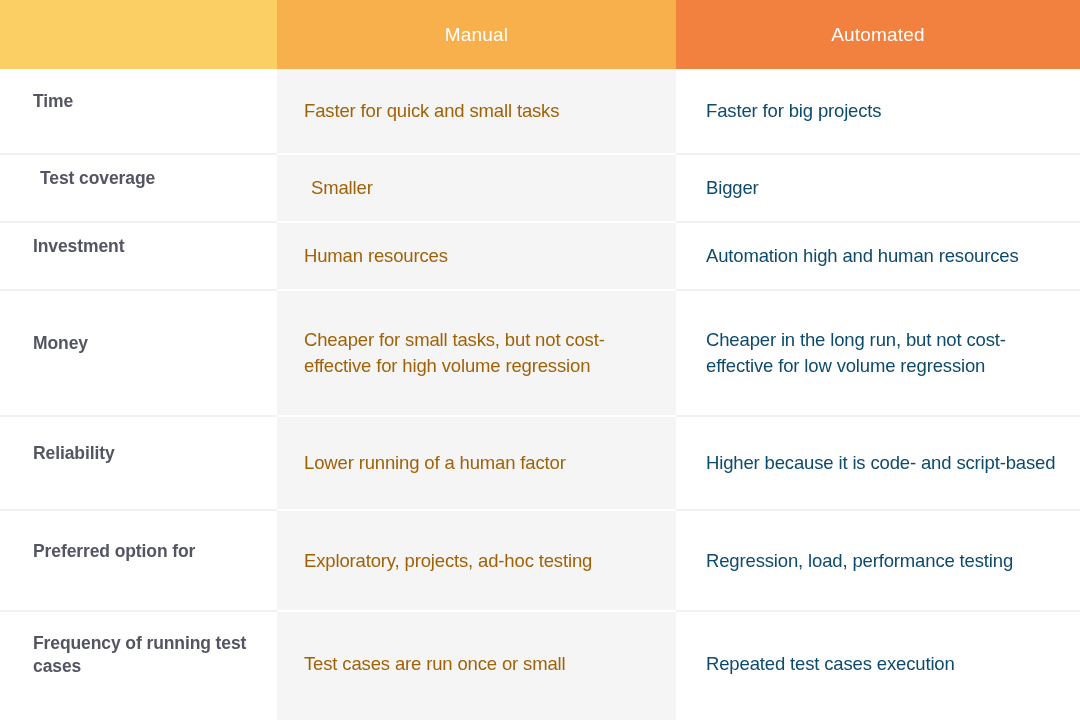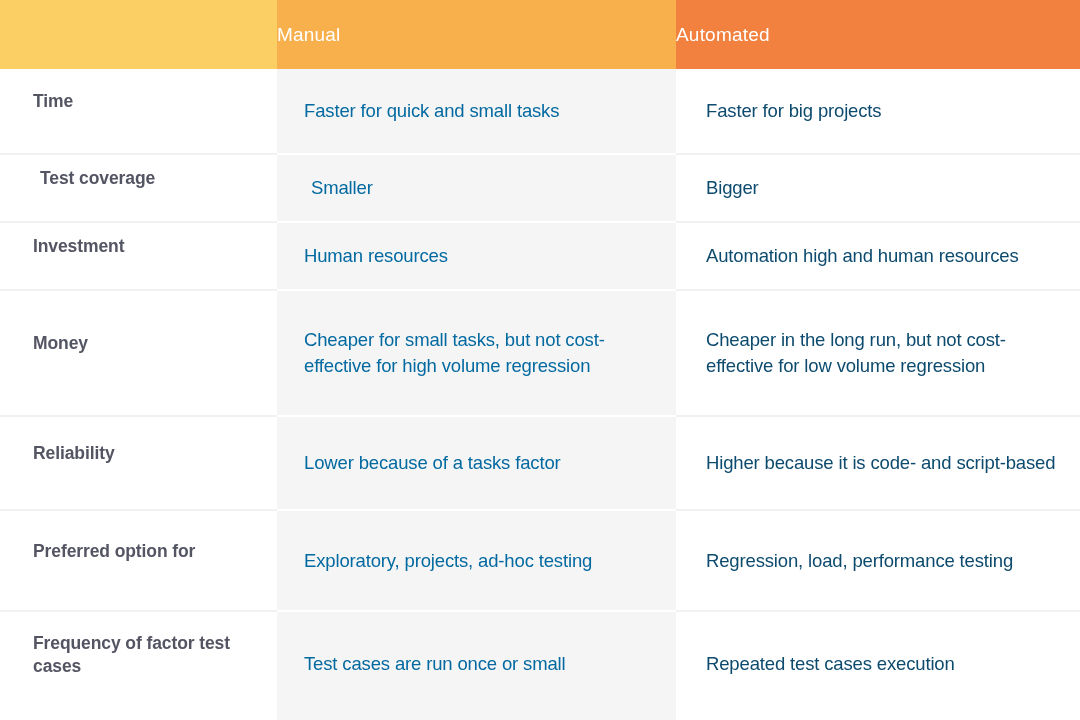--- a/index.html
+++ b/index.html
@@ -25,20 +25,21 @@
   
   .thead {
     display: flex;
     width: 1080px;
     height: 69px;
   }
   .th {
     box-sizing: border-box;
     display: flex;
     align-items: center;
+    justify-content: center;
     height: 69px;
     color: #ffffff;
     font-size: 19px;
     font-weight: 400;
     letter-spacing: 0.2px;
   }
   .th-label   { width: 277px; background: #fccf65; }
   .th-manual  { width: 399px; background: #f7b04c; }
   .th-auto    { width: 404px; background: #f2813f; }
 
@@ -73,21 +74,21 @@
     font-weight: 700;
     line-height: 1.32;
     letter-spacing: -0.1px;
   }
   .col-label .cell.first { border-top: none; }
 
   
   .col-manual .cell {
     padding: 0 20px 0 27px;
     border-top: 2px solid #ffffff;
-    color: #0369a1;
+    color: #a16207;
     font-size: 18.5px;
     font-weight: 400;
     line-height: 1.38;
     letter-spacing: -0.15px;
   }
   .col-manual .cell.first { border-top: none; }
 
   
   .col-auto .cell {
     padding: 0 8px 0 30px;
@@ -144,39 +145,39 @@
       <div class="cell">
           <span class="cell-text">Money</span>
         </div>
       <div class="cell">
           <span class="cell-text">Reliability</span>
         </div>
       <div class="cell">
           <span class="cell-text">Preferred option for</span>
         </div>
       <div class="cell">
-          <span class="cell-text">Frequency of factor test cases</span>
+          <span class="cell-text">Frequency of running test cases</span>
         </div>
     </div>
 
     <div class="col col-manual">
       <div class="cell first">
           <span class="cell-text">Faster for quick and small tasks</span>
         </div>
       <div class="cell">
           <span class="cell-text indent">Smaller</span>
         </div>
       <div class="cell">
           <span class="cell-text">Human resources</span>
         </div>
       <div class="cell">
           <span class="cell-text">Cheaper for small tasks, but not cost-effective for high volume regression</span>
         </div>
       <div class="cell">
-          <span class="cell-text">Lower because of a tasks factor</span>
+          <span class="cell-text">Lower running of a human factor</span>
         </div>
       <div class="cell">
           <span class="cell-text">Exploratory, projects, ad-hoc testing</span>
         </div>
       <div class="cell">
           <span class="cell-text">Test cases are run once or small</span>
         </div>
     </div>
 
     <div class="col col-auto">

